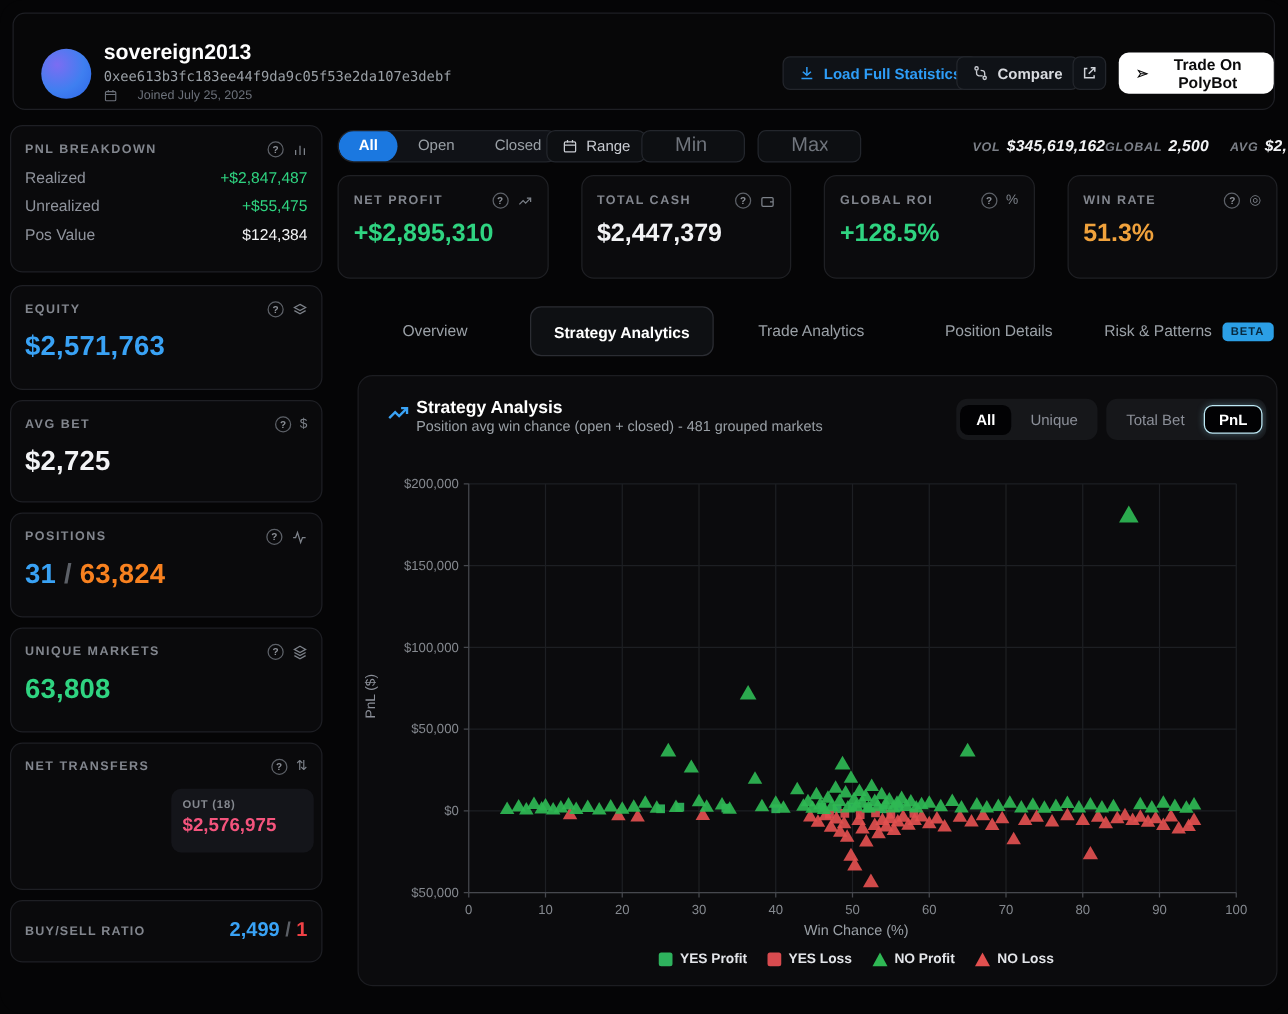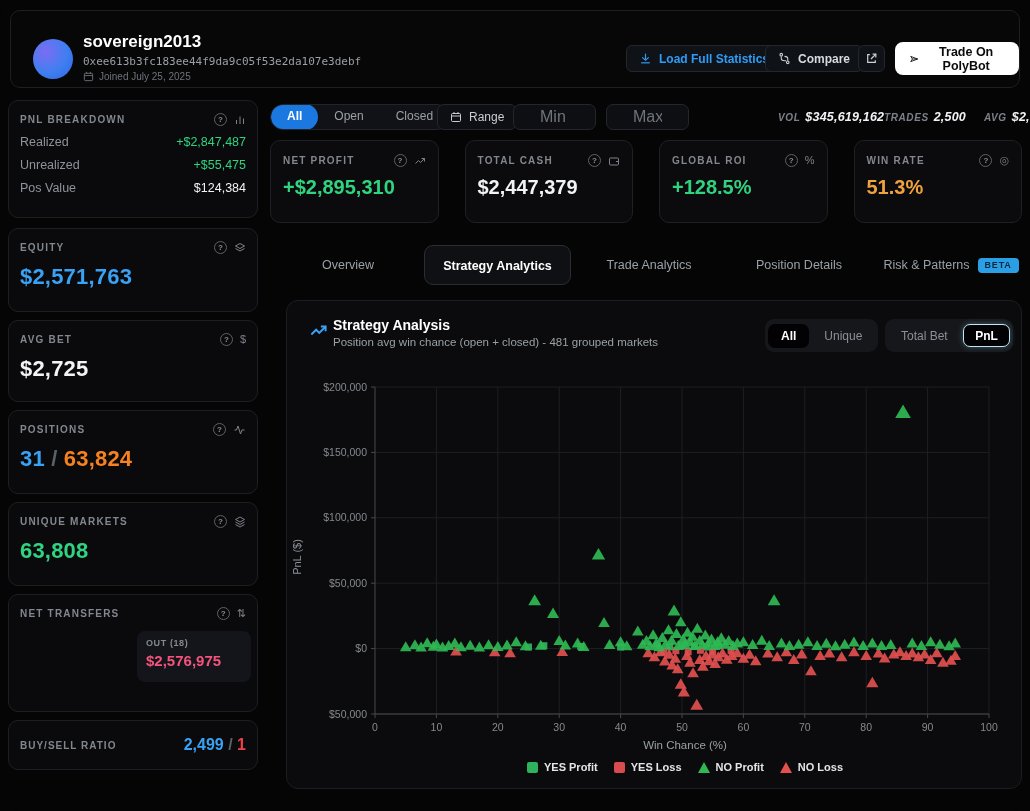--- a/index.html
+++ b/index.html
@@ -9,21 +9,21 @@
     background:#050506; font-family:"Liberation Sans", sans-serif; color:#e8eaed;border-radius:18px;
   }
   .card { position:absolute; background:#0a0a0c; border:1px solid #1e1f24; border-radius:10px; }
 
   
   .header { left:10px; top:10px; width:1010px; height:78px; background:#070708; }
   .avatar { position:absolute; left:22px; top:28px; width:40px; height:40px; border-radius:50%;
     background:radial-gradient(circle at 32% 32%, #7b6df2, #3f7ff0 55%, #2e66e8); }
   .uname { position:absolute; left:72px; top:21px; font-size:17px; font-weight:bold; color:#fff; }
   .addr { position:absolute; left:72px; top:44px; font-family:"DejaVu Sans Mono", monospace; font-size:11px; color:#9aa0a6; }
-  .joined { position:absolute; left:72px; top:60px; font-size:10px; color:#6d727b; display:flex; align-items:center; gap:5px; }
+  .joined { position:absolute; left:72px; top:60px; font-size:10px; color:#6d727b; display:flex; align-items:center; gap:16px; }
   .hbtn { position:absolute; top:34px; height:27px; display:inline-flex; align-items:center; gap:7px;
     padding:0 12px; border-radius:6px; background:#0f1217; border:1px solid #23262c; font-size:12px; font-weight:bold; cursor:pointer; }
   .hbtn.blue { color:#2e9df7; }
   .hbtn.gray { color:#d8dadf; }
   .iconbtn { position:absolute; top:34px; width:27px; height:27px; border-radius:6px; background:#0f1217;
     border:1px solid #23262c; display:flex; align-items:center; justify-content:center; cursor:pointer; }
   .tradebtn { position:absolute; top:31px; height:33px; display:inline-flex; align-items:center; gap:8px;
     padding:0 14px; border-radius:8px; background:#ffffff; color:#0b0b0c; font-size:12.5px; font-weight:bold; cursor:pointer; border:none; }
 
   
@@ -260,21 +260,21 @@
         <line x1="3" y1="10" x2="21" y2="10"></line>
         <line x1="8" y1="2" x2="8" y2="6"></line>
         <line x1="16" y1="2" x2="16" y2="6"></line>
       </svg>
     <span>Range</span>
   </div>
   <input class="finput" style="left: 513px;" placeholder="Min Bet">
   <input class="finput" style="left: 606px;" placeholder="Max Bet">
 
   <span class="topstat" style="left:778px;"><span>VOL</span><b>$345,619,162</b></span>
-  <span class="topstat" style="left:884px;"><span>TRADES</span><b>2,500</b></span>
+  <span class="topstat" style="left:884px;"><span>GLOBAL</span><b>2,500</b></span>
   <span class="topstat" style="left:984px;"><span>AVG</span><b>$2,725</b></span>
 
   <div class="statgrid">
     <div class="stat">
       <div class="labrow">
           <span class="slabel">NET PROFIT</span>
         <span class="icons">
             <span class="qicon">?</span>
           <svg width="12" height="12" viewBox="0 0 24 24" fill="none" stroke="#7d828a" stroke-width="2">
               <path d="M3 17l6-6 4 4 8-8"></path>

